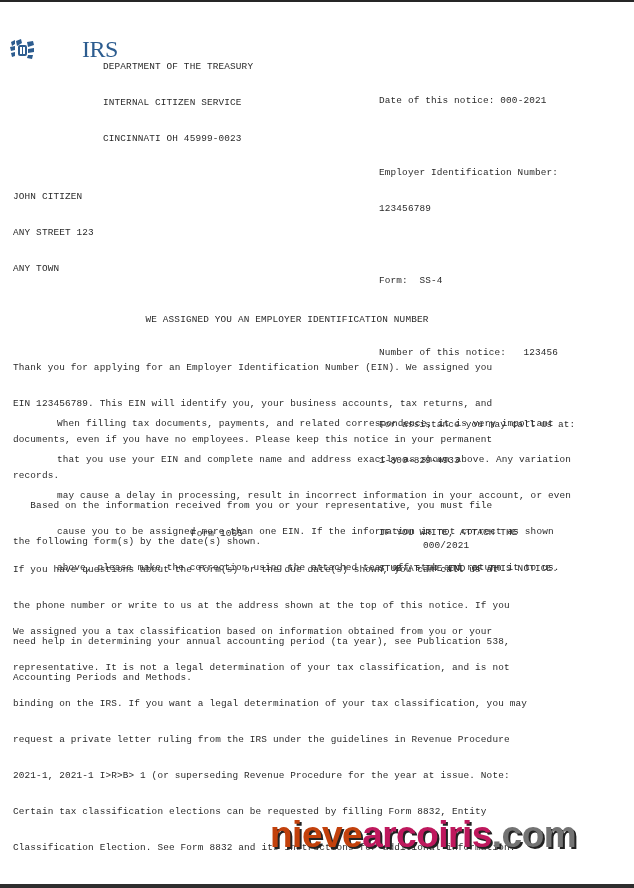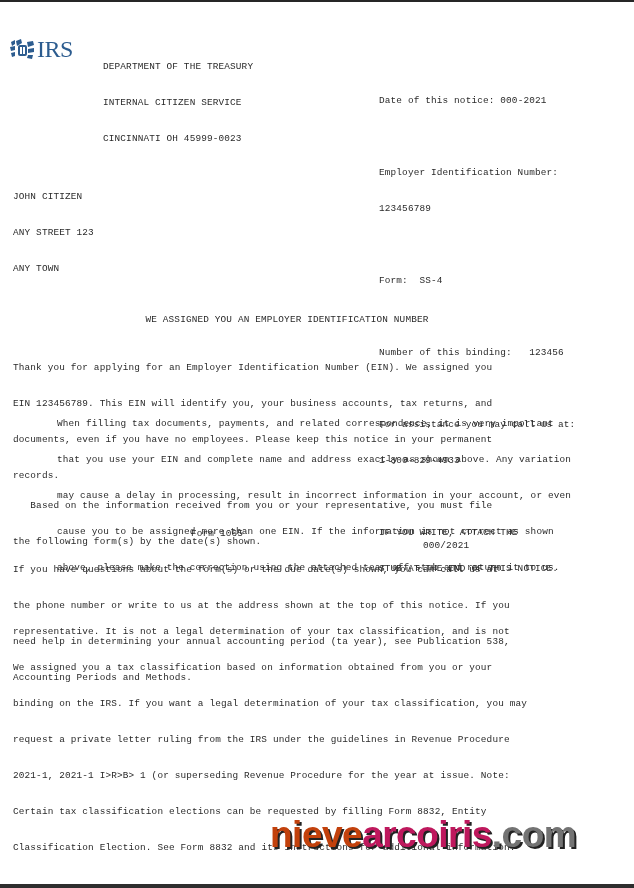--- a/index.html
+++ b/index.html
@@ -2,21 +2,21 @@
 <html><head>
   <meta charset="utf-8">
   <style>
     * { margin: 0; padding: 0; box-sizing: border-box; }
     html, body { width: 634px; height: 888px; overflow: hidden; background: #ffffff; }
     body { position: relative; font-family: "Liberation Mono", "DejaVu Sans Mono", monospace; color: #2a2a2a; }
     .topbar { position: absolute; left: 0; top: 0; width: 634px; height: 2px; background: #262626; }
     .bottombar { position: absolute; left: 0; top: 884px; width: 634px; height: 4px; background: #2e2e2e; }
     .page { position: absolute; left: 0; top: 2px; width: 634px; height: 882px; background: #fff; }
 
-    .logo { position: absolute; left: 9px; top: 36px; display: flex; align-items: center; }
+    .logo { position: absolute; left: 9px; top: 36px; display: flex; align-items: center; gap: 45px; }
     .eagle { width: 26px; height: 22px; margin-right: 2px; }
     .logo-text { font-family: "Liberation Serif", "DejaVu Serif", serif; font-size: 24px; color: #2c5c8f; letter-spacing: -0.5px; line-height: 22px; }
 
     .mono { font-size: 9.4px; line-height: 12px; white-space: pre; letter-spacing: 0.15px; }
     .agency { position: absolute; left: 103px; top: 35px; }
     .agency div { height: 12px; }
 
     .sidebar { position: absolute; left: 379px; top: 69px; }
     .sb-line { height: 12px; }
     .gap { height: 12px; }
@@ -74,21 +74,21 @@
   </div>
 
   <div class="sidebar mono">
     <div class="sb-line"><span>Date of this notice:</span> <span>000-2021</span></div>
     <div class="gap"></div>
     <div class="sb-line">Employer Identification Number:</div>
     <div class="sb-line">123456789</div>
     <div class="gap"></div>
     <div class="sb-line"><span>Form:</span>  <span>SS-4</span></div>
     <div class="gap"></div>
-    <div class="sb-line"><span>Number of this binding:</span>   <span>123456</span></div>
+    <div class="sb-line"><span>Number of this notice:</span>   <span>123456</span></div>
     <div class="gap"></div>
     <div class="sb-line">For assistance you may call us at:</div>
     <div class="sb-line">1-800-829-4933</div>
     <div class="gap"></div>
     <div class="sb-line">IF YOU WRITE, ATTACH THE</div>
     <div class="sb-line">STUB AT THE END OF THIS NOTICE.</div>
   </div>
 
   <div class="recipient mono">
     <div>JOHN CITIZEN</div>
@@ -124,22 +124,22 @@
   </div>
 
   <div class="para mono" style="top:538px;">
     <div>If you have questions about the form(s) or the due date(s) shown, you can call us at</div>
     <div>the phone number or write to us at the address shown at the top of this notice. If you</div>
     <div>need help in determining your annual accounting period (ta year), see Publication 538,</div>
     <div><span class="italic">Accounting Periods and Methods</span><span>.</span></div>
   </div>
 
   <div class="para mono" style="top:600px;">
+    <div>We assigned you a tax classification based on information obtained from you or your</div>
     <div>representative. It is not a legal determination of your tax classification, and is not</div>
-    <div>We assigned you a tax classification based on information obtained from you or your</div>
     <div>binding on the IRS. If you want a legal determination of your tax classification, you may</div>
     <div>request a private letter ruling from the IRS under the guidelines in Revenue Procedure</div>
     <div>2021-1, 2021-1 I&gt;R&gt;B&gt; 1 (or superseding Revenue Procedure for the year at issue. Note:</div>
     <div><span>Certain tax classification elections can be requested by filling Form 8832, </span><span class="italic">Entity</span></div>
     <div><span class="italic">Classification Election</span><span>. See Form 8832 and its instructions for additional information.</span></div>
   </div>
 
   <div class="watermark">
     <span class="wm-a">nieve</span><span class="wm-b">arcoiris</span><span class="wm-c">.com</span>
   </div>

